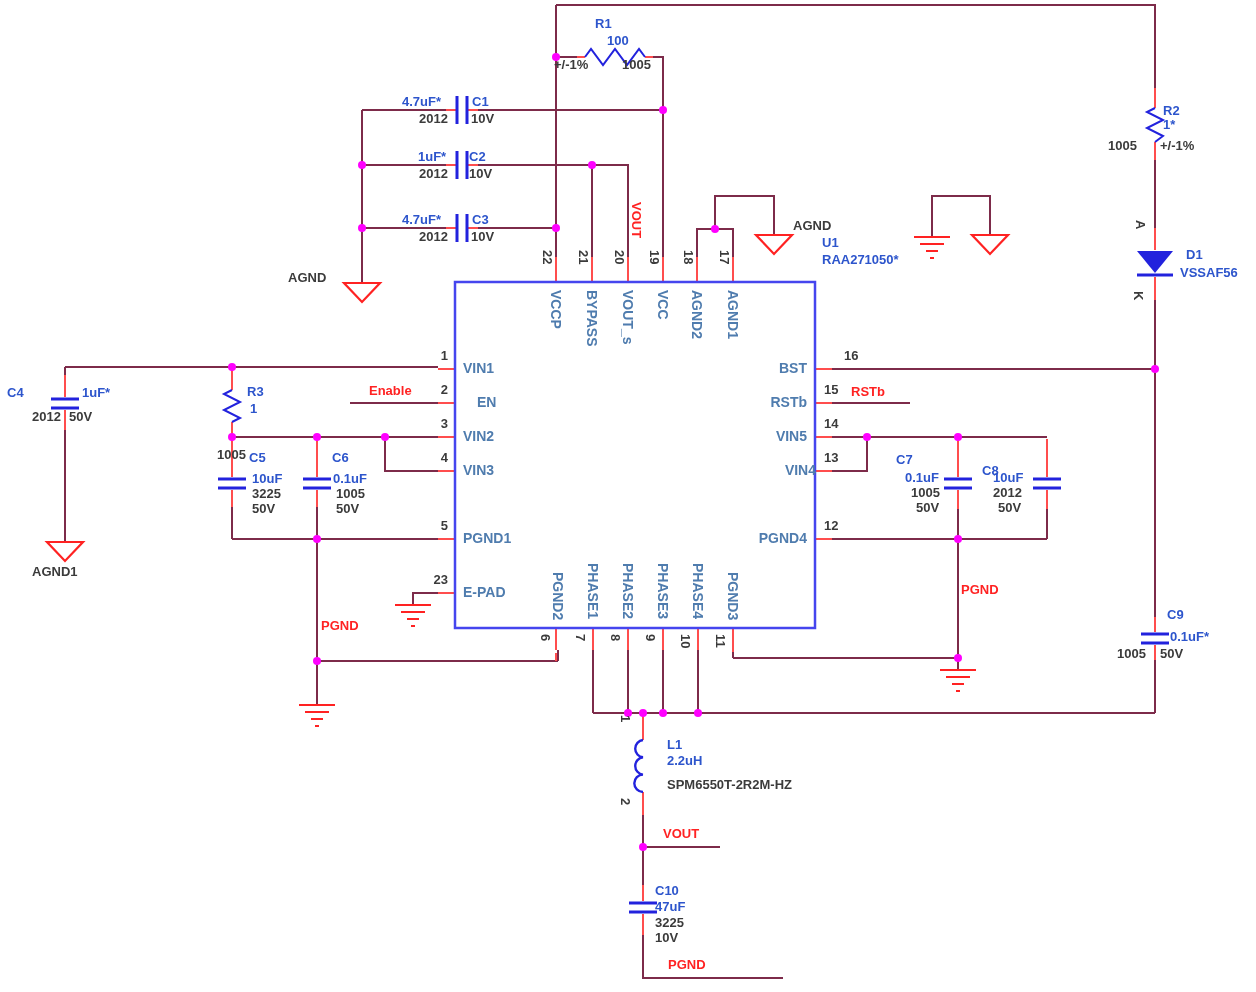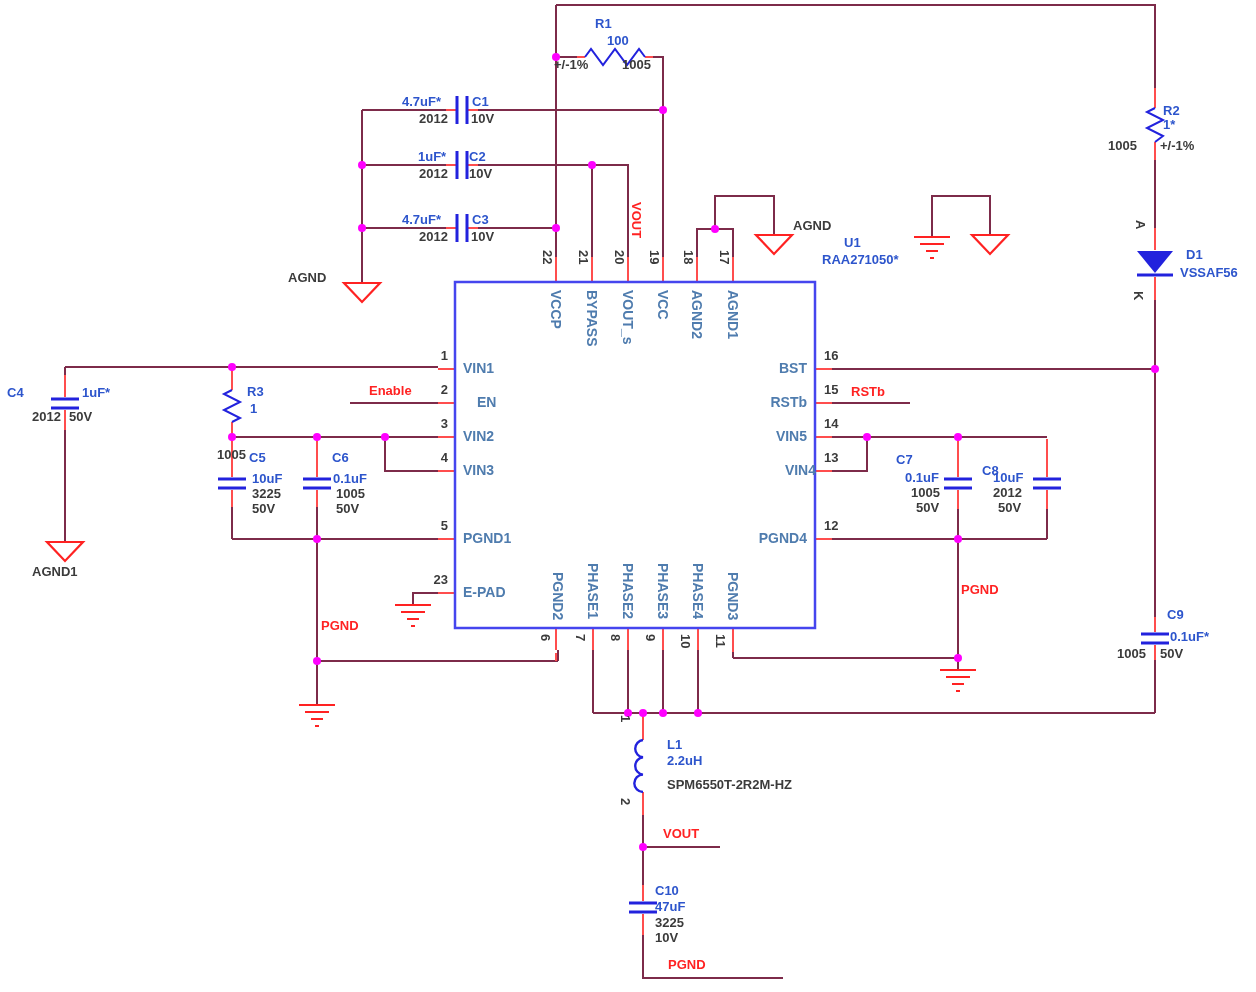--- a/index.html
+++ b/index.html
@@ -143,21 +143,21 @@
       <div class="lbl b" style="left: 418px; top: 150px;">1uF*</div>
       <div class="lbl b" style="left: 469px; top: 150px;">C2</div>
       <div class="lbl d" style="left: 419px; top: 167px;">2012</div>
       <div class="lbl d" style="left: 469px; top: 167px;">10V</div>
       <div class="lbl b" style="left: 402px; top: 213px;">4.7uF*</div>
       <div class="lbl b" style="left: 472px; top: 213px; text-align: center;">C3</div>
       <div class="lbl d" style="left: 419px; top: 230px;">2012</div>
       <div class="lbl d" style="left: 471px; top: 230px;">10V</div>
       <div class="lbl d" style="left: 288px; top: 271px;">AGND</div>
       <div class="lbl d" style="left: 793px; top: 219px;">AGND</div>
-      <div class="lbl b" style="left: 844px; top: 236px;">U1</div>
+      <div class="lbl b" style="left: 822px; top: 236px;">U1</div>
       <div class="lbl b" style="left: 822px; top: 253px;">RAA271050*</div>
       <div class="lbl r rot" style="left: 643px; top: 202px;">VOUT</div>
       <div class="lbl b" style="left: 1163px; top: 104px;">R2</div>
       <div class="lbl b" style="left: 1163px; top: 118px;">1*</div>
       <div class="lbl d" style="left: 1108px; top: 139px;">1005</div>
       <div class="lbl d" style="left: 1160px; top: 139px;">+/-1%</div>
       <div class="lbl d rot" style="left: 1147px; top: 220px;">A</div>
       <div class="lbl b" style="left: 1186px; top: 248px;">D1</div>
       <div class="lbl b" style="left: 1180px; top: 266px;">VSSAF56</div>
       <div class="lbl d rot" style="left: 1145px; top: 291px;">K</div>
@@ -226,21 +226,21 @@
       <div class="lbl pn rot" style="left: 635px; top: 563px;">PHASE2</div>
       <div class="lbl pn rot" style="left: 670px; top: 563px;">PHASE3</div>
       <div class="lbl pn rot" style="left: 705px; top: 563px;">PHASE4</div>
       <div class="lbl pn rot" style="left: 740px; top: 572px;">PGND3</div>
       <div class="lbl d ar" style="left: 418px; top: 349px; width: 30px;">1</div>
       <div class="lbl d ar" style="left: 418px; top: 383px; width: 30px;">2</div>
       <div class="lbl d ar" style="left: 418px; top: 417px; width: 30px;">3</div>
       <div class="lbl d ar" style="left: 418px; top: 451px; width: 30px;">4</div>
       <div class="lbl d ar" style="left: 418px; top: 519px; width: 30px;">5</div>
       <div class="lbl d ar" style="left: 418px; top: 573px; width: 30px;">23</div>
-      <div class="lbl d" style="left: 824px; top: 349px;">16</div>
+      <div class="lbl d" style="left: 844px; top: 349px;">16</div>
       <div class="lbl d" style="left: 824px; top: 383px;">15</div>
       <div class="lbl d" style="left: 824px; top: 417px;">14</div>
       <div class="lbl d" style="left: 824px; top: 451px;">13</div>
       <div class="lbl d" style="left: 824px; top: 519px;">12</div>
       <div class="lbl d rot" style="left: 554px; top: 250px;">22</div>
       <div class="lbl d rot" style="left: 590px; top: 250px;">21</div>
       <div class="lbl d rot" style="left: 626px; top: 250px;">20</div>
       <div class="lbl d rot" style="left: 661px; top: 250px;">19</div>
       <div class="lbl d rot" style="left: 695px; top: 250px;">18</div>
       <div class="lbl d rot" style="left: 731px; top: 250px;">17</div>

